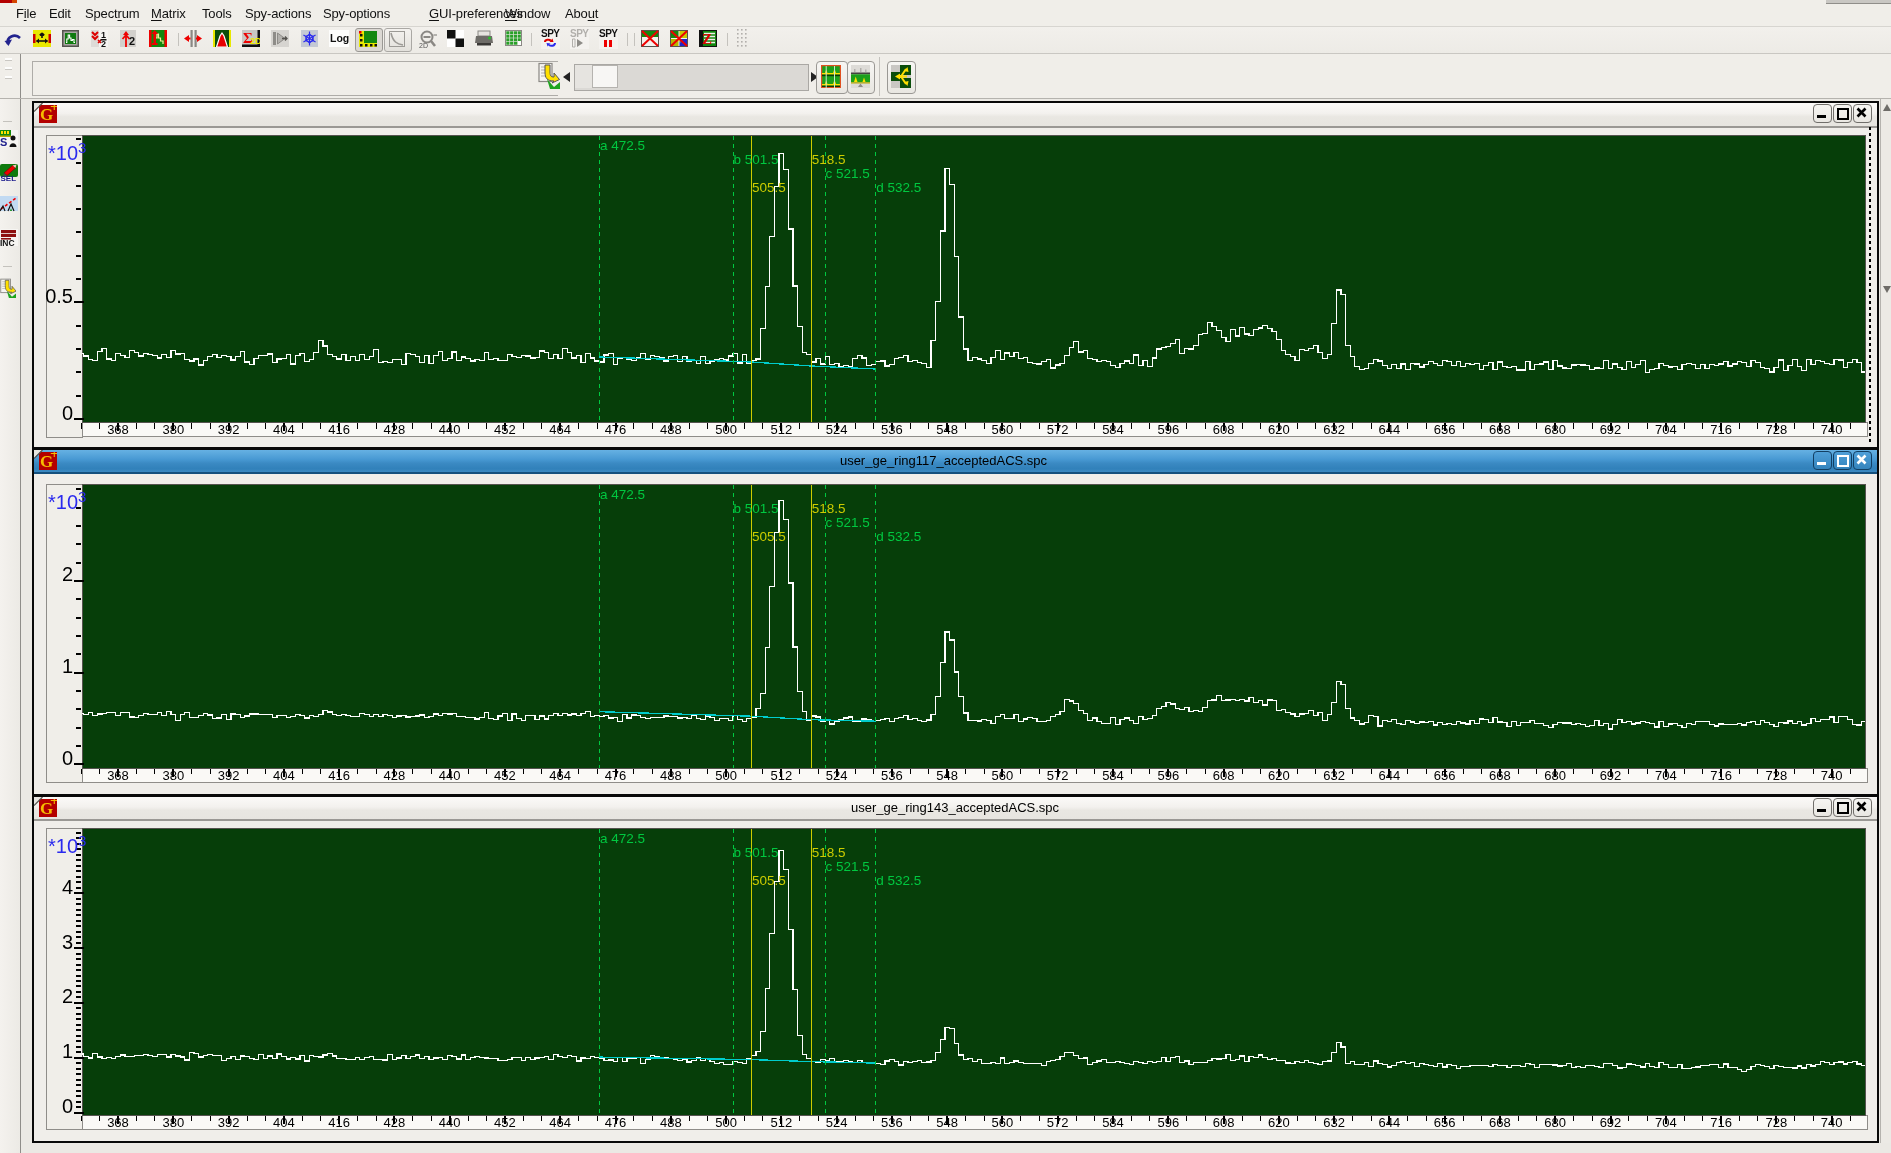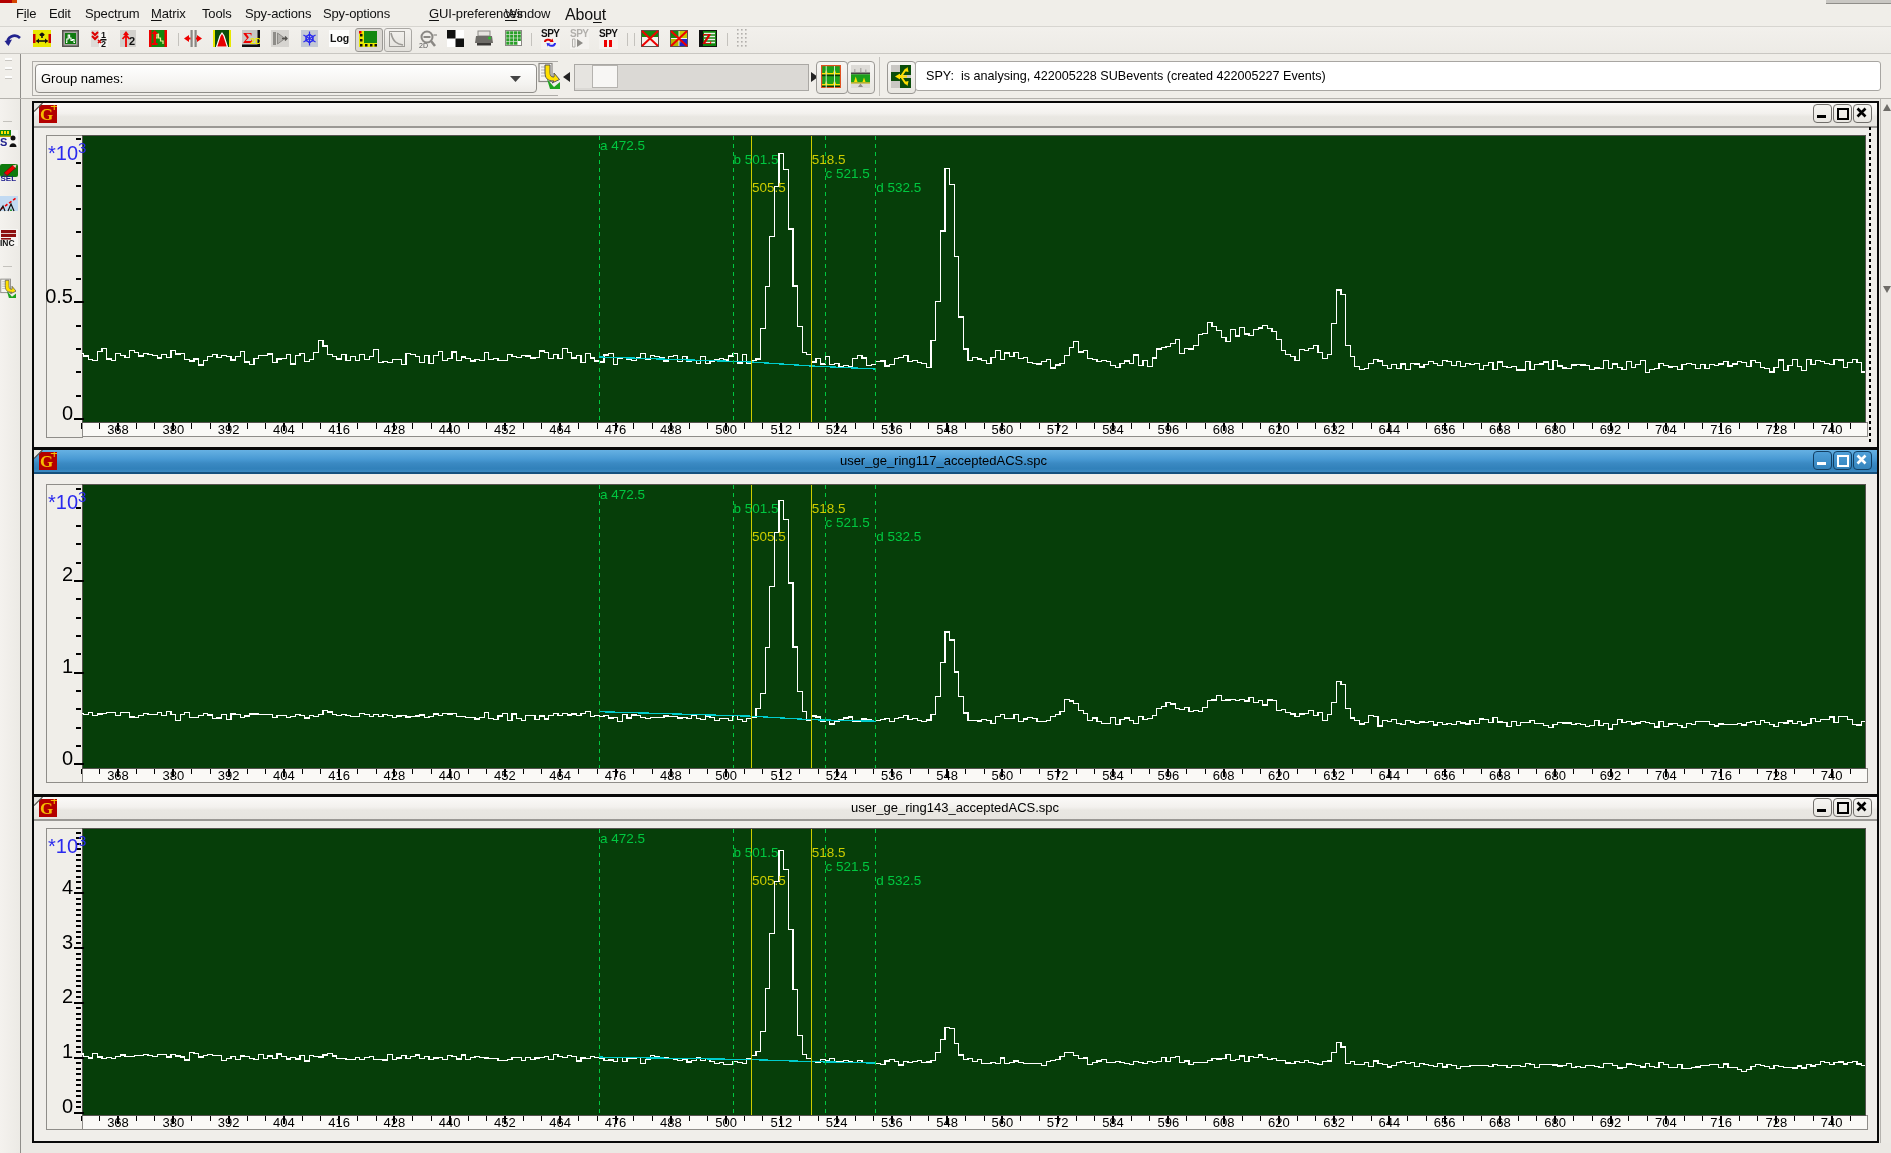--- a/index.html
+++ b/index.html
@@ -6,21 +6,21 @@
 <div style="position:absolute;left:8px;top:4px;width:100%;height:22px;">
     <span style="position:absolute;left:8px;top:2px;font-size:13px;letter-spacing:-0.15px;color:#111;">F<u>i</u>le</span>
     <span style="position:absolute;left:41px;top:2px;font-size:13px;letter-spacing:-0.15px;color:#111;">Edit</span>
     <span style="position:absolute;left:77px;top:2px;font-size:13px;letter-spacing:-0.15px;color:#111;">Spect<u>r</u>um</span>
     <span style="position:absolute;left:143px;top:2px;font-size:13px;letter-spacing:-0.15px;color:#111;"><u>M</u>atrix</span>
     <span style="position:absolute;left:194px;top:2px;font-size:13px;letter-spacing:-0.15px;color:#111;">Tools</span>
     <span style="position:absolute;left:237px;top:2px;font-size:13px;letter-spacing:-0.15px;color:#111;">Spy-actions</span>
     <span style="position:absolute;left:315px;top:2px;font-size:13px;letter-spacing:-0.15px;color:#111;">Spy-options</span>
     <span style="position:absolute;left:393px;top:2px;font-size:13px;letter-spacing:-0.15px;color:#111;margin-left:28px;"><u>G</u>UI-preferences</span>
     <span style="position:absolute;left:497px;top:2px;font-size:13px;letter-spacing:-0.15px;color:#111;"><u>W</u>indow</span>
-    <span style="position:absolute;left:557px;top:2px;font-size:16px;letter-spacing:-0.15px;color:#111;">Abo<u>u</u>t</span>
+    <span style="position:absolute;left:557px;top:2px;font-size:13px;letter-spacing:-0.15px;color:#111;">Abo<u>u</u>t</span>
   </div>
 <div style="position:absolute;left:0;top:26px;width:100%;height:1px;background:#d7d5d0;"></div>
 <div style="position:absolute;left:0;top:27px;width:100%;height:26px;background:linear-gradient(#f2f0ec,#edebe6);border-bottom:1px solid #c9c7c2;">
     <svg width="20" height="14" viewBox="0 0 20 14" style="position:absolute;left:4px;top:5px;">
       <path d="M4 12 C2 5,11 1,16 6" fill="none" stroke="#23238e" stroke-width="2.6"></path>
       <path d="M0.5 9 L8 7.5 L4.5 14 Z" fill="#23238e"></path>
     </svg>
     <svg width="18" height="17" viewBox="0 0 18 17" style="position:absolute;left:33px;top:3px;">
       <rect x="0" y="0" width="18" height="17" fill="#e8e800"></rect>
       <rect x="0" y="4" width="2.5" height="9" fill="#cc0000"></rect>
@@ -227,26 +227,20 @@
       <rect x="8" y="12" width="1.6" height="1.6" fill="#b1afab"></rect>
       <rect x="8" y="16" width="1.6" height="1.6" fill="#b1afab"></rect>
     </svg>
   </div>
 <div style="position:absolute;left:0;top:54px;width:100%;height:44px;background:#f0eee9;border-bottom:1px solid #b5b3ae;">
     <div style="position:absolute;left:5px;top:4px;width:7px;height:2px;background:#fdfdfc;box-shadow:0 1px 0 #c9c7c2;"></div>
     <div style="position:absolute;left:5px;top:13px;width:7px;height:2px;background:#fdfdfc;box-shadow:0 1px 0 #c9c7c2;"></div>
     <div style="position:absolute;left:5px;top:22px;width:7px;height:2px;background:#fdfdfc;box-shadow:0 1px 0 #c9c7c2;"></div>
     <div style="position:absolute;left:20px;top:0;width:1px;height:44px;background:#8f8d89;"></div>
     <div style="position:absolute;left:32px;top:7px;width:525px;height:33px;border:1px solid #aeaca8;border-right:none;"></div>
-    <div style="position:absolute;left:35px;top:10px;width:500px;height:27px;background:linear-gradient(#ffffff,#f4f3f0 70%,#eceae6);border:1px solid #8f8d89;border-radius:4px;">
-      <span style="position:absolute;left:5px;top:6px;font-size:13px;color:#000;">Group names:</span>
-      <svg width="13" height="8" style="position:absolute;left:473px;top:10px">
-        <path d="M1 1 L12 1 L6.5 7 Z" fill="#444"></path>
-      </svg>
-    </div>
     <svg width="22" height="27" viewBox="0 0 22 27" style="position:absolute;left:538px;top:8px;">
       <g transform="scale(1.00)">
         <rect x="1" y="1.5" width="13" height="18" fill="#f6f5f2" stroke="#8a8884" stroke-width="1.2"></rect>
         <g stroke="#b1afab" stroke-width="1">
           <path d="M3 5 L12 5 M3 8 L12 8 M3 11 L12 11 M3 14 L9 14"></path>
         </g>
         <path d="M9 17 L16 25 L22 20 L22 27 L12 27 Z" fill="#1fa41f"></path>
         <path d="M7 3 L12 3 L12 10 C12 14,13 15,16 15 L16 11 L21.5 17.5 L14 21 L16 19 C9 19,7 16,7 10 Z" fill="#ffe000" stroke="#555" stroke-width="1"></path>
       </g>
     </svg>
@@ -308,23 +302,20 @@
         <path d="M16 11.5 L8 11.5"></path>
         <path d="M10 11.5 L15 4"></path>
         <path d="M10 11.5 L15 19"></path>
       </g>
       <g fill="#ffe000">
         <path d="M4 11.5 L9 8.5 L9 14.5 Z"></path>
         <path d="M16.5 2 L17.5 7 L13 6 Z"></path>
         <path d="M16.5 21 L17.5 16 L13 17 Z"></path>
       </g>
     </svg>
-    <div style="position:absolute;left:915px;top:7px;width:966px;height:30px;background:#fff;border:1px solid #a8a6a2;border-radius:3px;box-sizing:border-box;">
-      <span style="position:absolute;left:10px;top:7px;font-size:12.6px;color:#000;">SPY:&nbsp; is analysing, 422005228 SUBevents (created 422005227 Events)</span>
-    </div>
     <div style="position:absolute;left:1883px;top:64px;width:2px;height:25px;background:repeating-linear-gradient(#333 0 2px,transparent 2px 5px);"></div>
   </div>
 <div style="position:absolute;left:0;top:99px;width:100%;height:1054px;background:#ebe9e4;">
     <div style="position:absolute;left:0;top:0;width:20px;height:100%;background:linear-gradient(90deg,#f4f2ee,#eceae5);border-right:1px solid #8f8d89;">
       <div style="position:absolute;left:3px;top:22px;width:9px;height:1px;background:#c4c2bd;"></div>
       <div style="position:absolute;left:3px;top:167px;width:9px;height:1px;background:#c4c2bd;"></div>
       <svg width="18" height="17" viewBox="0 0 18 17" style="position:absolute;left:0px;top:31px;">
         <rect x="0" y="0" width="18" height="17" fill="#f6f5f2"></rect>
         <rect x="0" y="0" width="11" height="7" fill="#12880f"></rect>
         <g fill="#ffe000">

